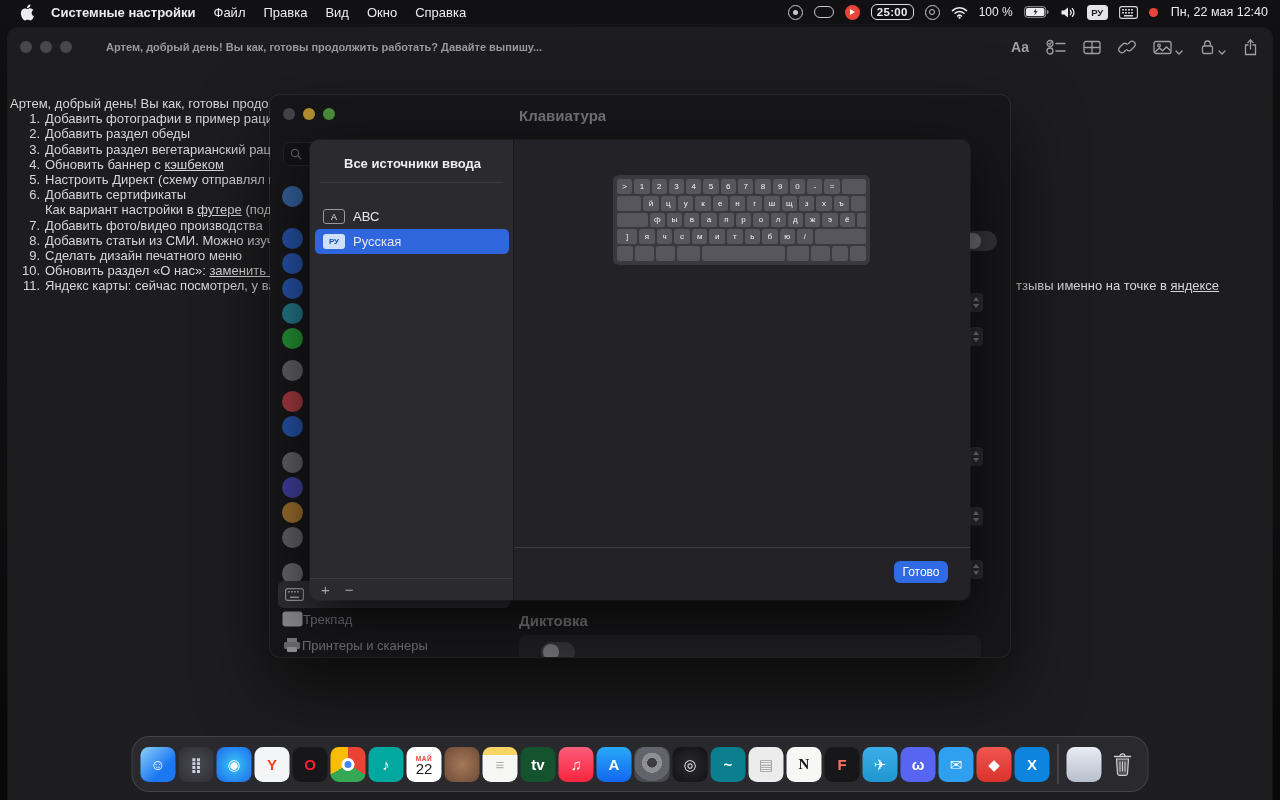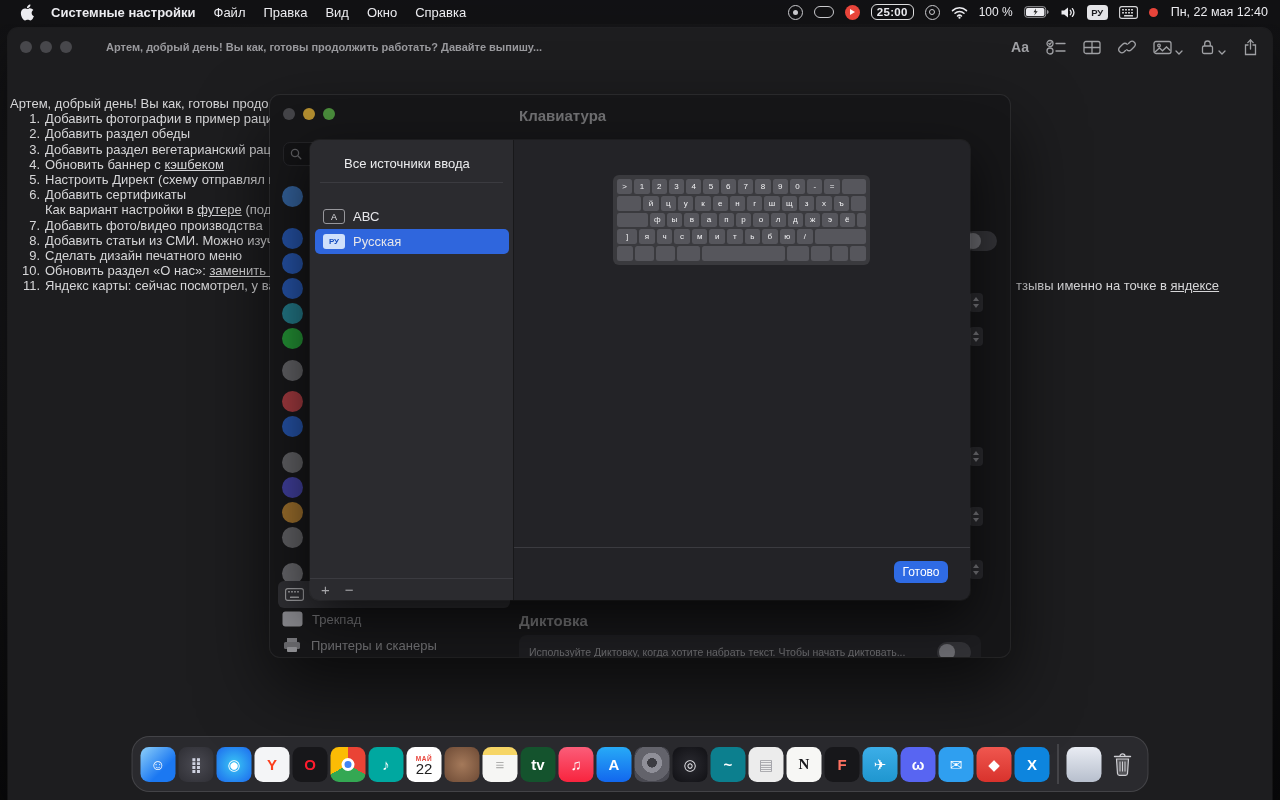--- a/index.html
+++ b/index.html
@@ -60,41 +60,41 @@
     box-shadow:0 0 0 1px rgba(255,255,255,.07), 0 30px 70px rgba(0,0,0,.65); }
   .sw-lights { position:absolute; left:13px; top:13px; display:flex; gap:8px; z-index:3; }
   .sw-lights .tl { margin:0; }
   .tl-dim { background:#5f5f64; } .tl-yellow { background:#f5c342; } .tl-green { background:#66c152; }
   .sw-title { position:absolute; left:249px; top:12px; font-size:15px; font-weight:700; color:#9b9b9e; }
   .sw-search { position:absolute; left:13px; top:47px; width:224px; height:24px; background:#19191c;
     border:1px solid #323237; border-radius:7px; display:flex; align-items:center; padding-left:6px; }
   .sb-icon { position:absolute; left:12px; width:21px; height:21px; border-radius:50%; opacity:.85; }
   .sw-selected-row { position:absolute; left:8px; top:486px; width:232px; height:27px; background:#3f3f44;
     border-radius:6px; display:flex; align-items:center; padding-left:7px; }
-  .sw-sbrow { position:absolute; left:12px; display:flex; align-items:center; gap:9px; color:#97979b; font-size:13px; }
+  .sw-sbrow { position:absolute; left:12px; display:flex; align-items:center; color:#97979b; font-size:13px; }
   .sw-dict-title { position:absolute; left:249px; top:517px; font-size:15px; font-weight:700; color:#9b9b9e; }
   .sw-dict-card { position:absolute; left:249px; top:540px; width:462px; height:34px; background:#29292d;
     border-radius:8px; display:flex; align-items:center; padding:0 10px; }
   .sw-dict-text { font-size:10.5px; color:#8f8f93; width:400px; white-space:nowrap; overflow:hidden; }
   .toggle { width:34px; height:20px; border-radius:10px; background:#46464c; position:relative; flex:none; }
   .toggle::after { content:""; position:absolute; left:2px; top:2px; width:16px; height:16px; border-radius:50%; background:#95959b; }
   .sw-toggle-1 { position:absolute; left:693px; top:136px; }
   .sw-dict-toggle { margin-left:12px; }
   .stepper { position:absolute; left:699px; width:14px; height:19px; border-radius:4px; background:#3b3b41; }
   .stepper::before, .stepper::after { content:""; position:absolute; left:4px; border-left:3px solid transparent; border-right:3px solid transparent; }
   .stepper::before { top:4px; border-bottom:4px solid #a7a7ad; }
   .stepper::after { bottom:4px; border-top:4px solid #a7a7ad; }
   .sw-dim { position:absolute; inset:0; background:rgba(0,0,0,.28); z-index:4; }
 
   
   .sheet { position:absolute; left:40px; top:45px; width:660px; height:460px; border-radius:9px;
     background:#232327; z-index:5; box-shadow:0 18px 50px rgba(0,0,0,.65), 0 0 0 1px rgba(255,255,255,.06); }
   .sheet-left { position:absolute; left:0; top:0; width:204px; height:100%; background:#2b2b2f;
     border-right:1px solid #18181a; border-radius:9px 0 0 9px; }
-  .sheet-header { position:absolute; left:14px; top:16px; font-size:13px; font-weight:400; color:#ecedef;padding-left:20px; }
+  .sheet-header { position:absolute; left:14px; top:16px; font-size:13px; font-weight:700; color:#ecedef;padding-left:20px; }
   .sheet-div { position:absolute; left:10px; right:10px; top:42px; border-top:1px solid #3b3b40; }
   .src-list { position:absolute; left:5px; right:4px; top:64px; }
   .src-row { height:25px; display:flex; align-items:center; padding-left:8px; border-radius:5px;
     font-size:13px; color:#e6e6ea; }
   .src-row.selected { background:#2f66dd; }
   .src-badge { width:22px; height:15px; border-radius:3px; margin-right:8px; display:flex;
     align-items:center; justify-content:center; font-size:9px; flex:none; }
   .badge-abc { border:1px solid #97979c; color:#e0e0e4; }
   .badge-ru { background:#cfe0fb; color:#174fc0; font-weight:700; font-size:8px; }
   .sheet-left-footdiv { position:absolute; left:0; right:0; top:438px; border-top:1px solid #3b3b40; }
@@ -373,21 +373,20 @@
 
   <div class="toggle sw-toggle-1"></div>
   <div class="stepper" style="top:198px;"></div>
   <div class="stepper" style="top:232px;"></div>
   <div class="stepper" style="top:352px;"></div>
   <div class="stepper" style="top:412px;"></div>
   <div class="stepper" style="top:465px;"></div>
 
   <div class="sw-dict-title">Диктовка</div>
   <div class="sw-dict-card">
-    <span class="sw-dict-text">Используйте Диктовку, когда хотите набрать текст. Чтобы начать диктовать...</span>
     <span class="toggle sw-dict-toggle"></span>
   </div>
 
   <div class="sw-dim"></div>
 
   <div class="sw-lights">
     <span class="tl tl-dim"></span>
     <span class="tl tl-yellow"></span>
     <span class="tl tl-green"></span>
   </div>

